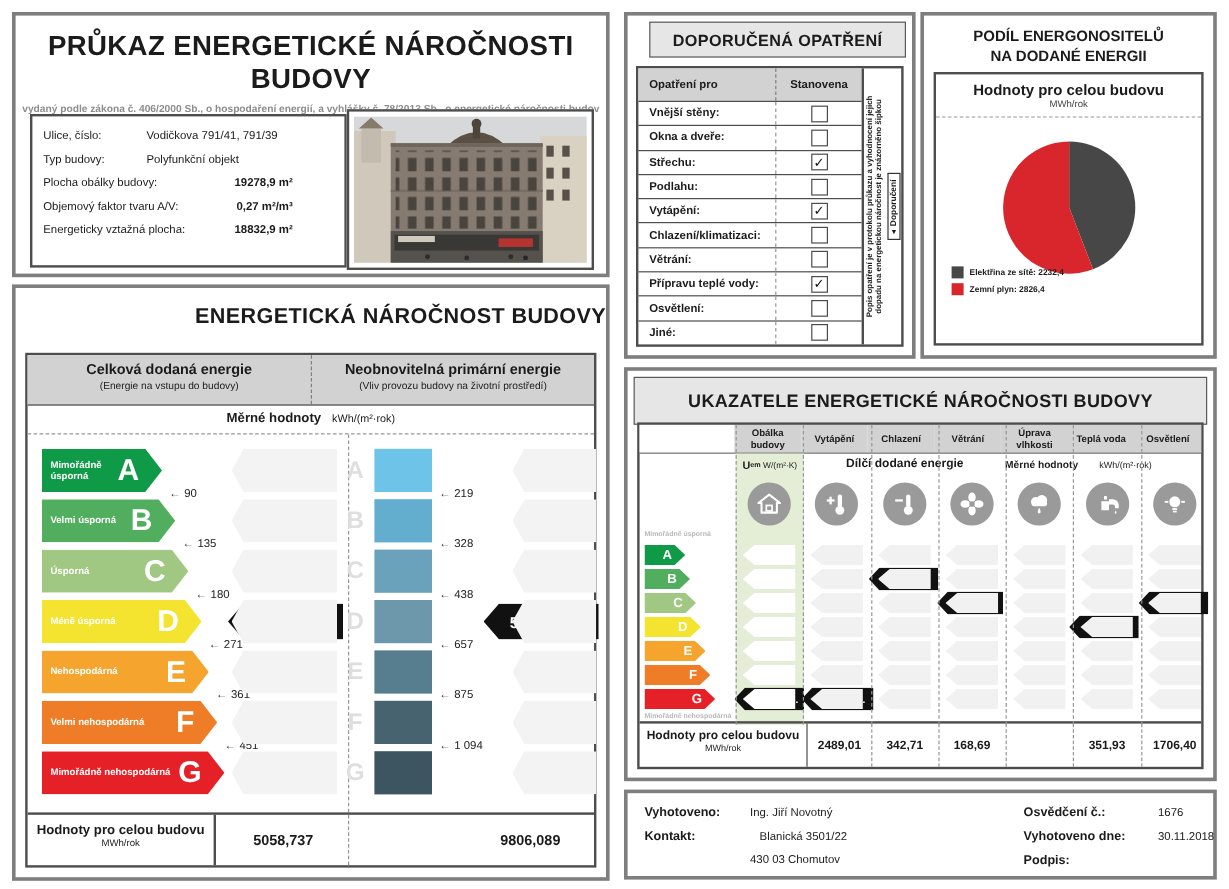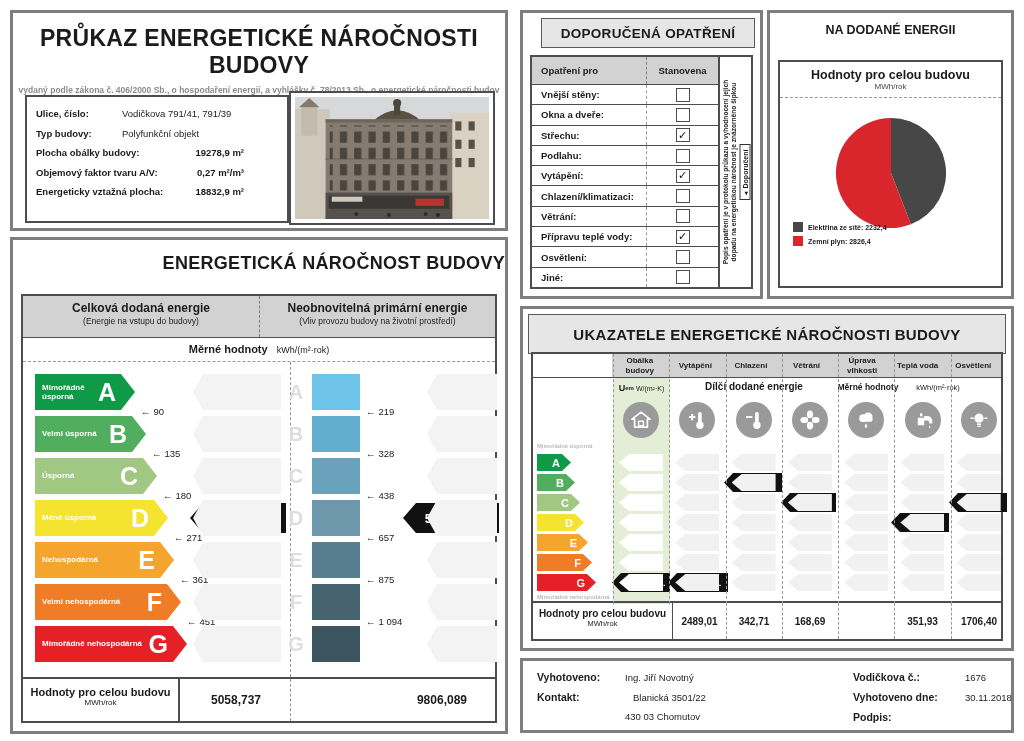--- a/index.html
+++ b/index.html
@@ -9,21 +9,21 @@
   .panel{position:absolute;border:3px solid #7e7e7e;background:#fff}
   .ibox{border:2px solid #4d4d4d;background:#fff}
   .vdash{position:absolute;width:0;border-left:1px dashed #979797}
 
   
   #p-head{left:10px;top:10px;width:498px;height:221px}
   .h-title{margin-top:12px;text-align:center;font-size:23px;font-weight:bold;letter-spacing:.3px}
   .h-sub{margin-top:5px;text-align:center;font-size:8.5px;font-weight:bold;color:#8c8c8c;line-height:1.5}
   .h-info{position:absolute;left:12px;top:82px;width:264px;height:128px;padding:7px 9px 0 9px}
   .h-row{display:flex;align-items:center;height:19.5px;font-size:9.5px}
-  .h-row .lbl{font-weight:bold;white-space:nowrap}
+  .h-row .lbl{font-weight:normal;white-space:nowrap}
   .h-row.inline .lbl{width:86px}
   .h-row.rightval{justify-content:space-between;padding-right:34px}
   .h-row.rightval .val{font-weight:bold}
   .h-photo{position:absolute;right:10px;top:78px;width:206px;height:134px;padding:4px}
   .h-photo svg{width:100%;height:100%;display:block}
 
   
   #p-energy{left:10px;top:237px;width:498px;height:497px}
   .e-title{margin-top:13px;text-align:right;font-size:18px;font-weight:bold;letter-spacing:.3px}
   .e-table{position:absolute;left:8px;top:54px;right:8px;bottom:8px;border:2px solid #4d4d4d;display:flex;flex-direction:column}
@@ -378,20 +378,21 @@
             <span class="tip">◄</span>
             <span>Doporučení</span>
           </div>
         </div>
       </div>
     </div>
   </section>
 
   <section class="panel" id="p-pie">
     <div class="pie-title">
+      <div>PODÍL ENERGONOSITELŮ</div>
       <div>NA DODANÉ ENERGII</div>
     </div>
     <div class="pie-box">
       <div class="pie-head">
         <div class="t">Hodnoty pro celou budovu</div>
         <div class="u">MWh/rok</div>
       </div>
       <svg class="pie-svg" width="118" height="118" viewBox="0 0 120 120">
           <path d="M60,60 L60.00,4.00 A56,56 0 0 1 80.19,112.23 Z" fill="#474747"></path>
           <path d="M60,60 L80.19,112.23 A56,56 0 1 1 60.00,4.00 Z" fill="#d8262c"></path>
@@ -618,21 +619,21 @@
       </div>
     <div class="f-row" style="left:14px;top:30px">
         <span class="f-lbl" style="width:96px">Kontakt:</span>
         <span>Blanická 3501/22</span>
       </div>
     <div class="f-row" style="left:14px;top:50px">
         <span class="f-lbl" style="width:88px"></span>
         <span>430 03  Chomutov</span>
       </div>
     <div class="f-row" style="left:330px;top:10px">
-        <span class="f-lbl" style="width:112px">Vodičkova č.:</span>
+        <span class="f-lbl" style="width:112px">Osvědčení č.:</span>
         <span>1676</span>
       </div>
     <div class="f-row" style="left:330px;top:30px">
         <span class="f-lbl" style="width:112px">Vyhotoveno dne:</span>
         <span>30.11.2018</span>
       </div>
     <div class="f-row" style="left:330px;top:50px">
         <span class="f-lbl" style="width:112px">Podpis:</span>
         <span></span>
       </div>

